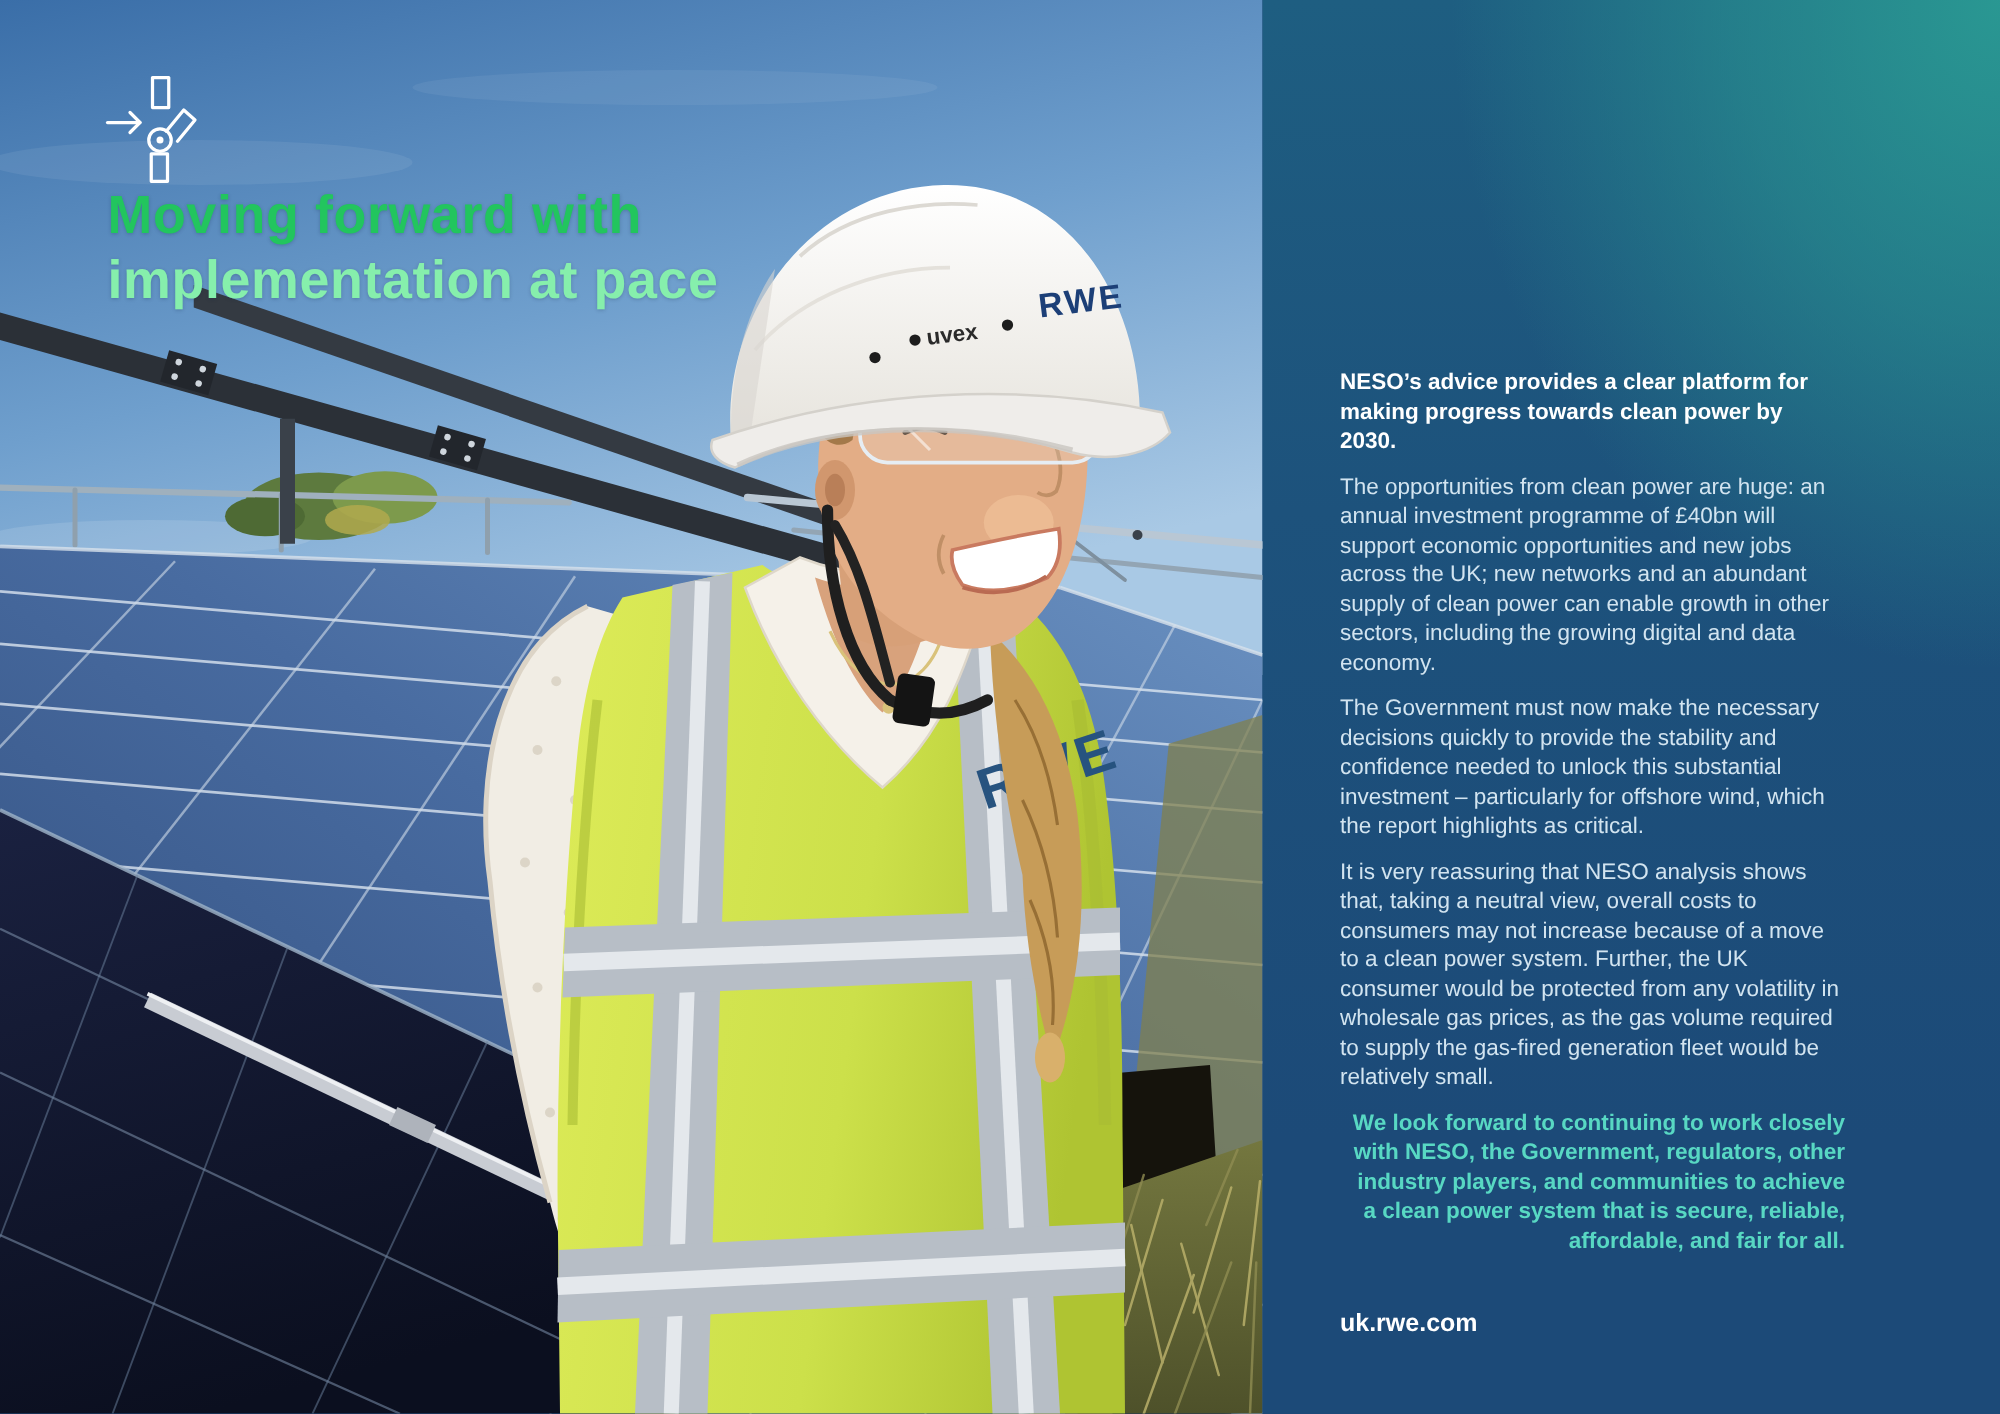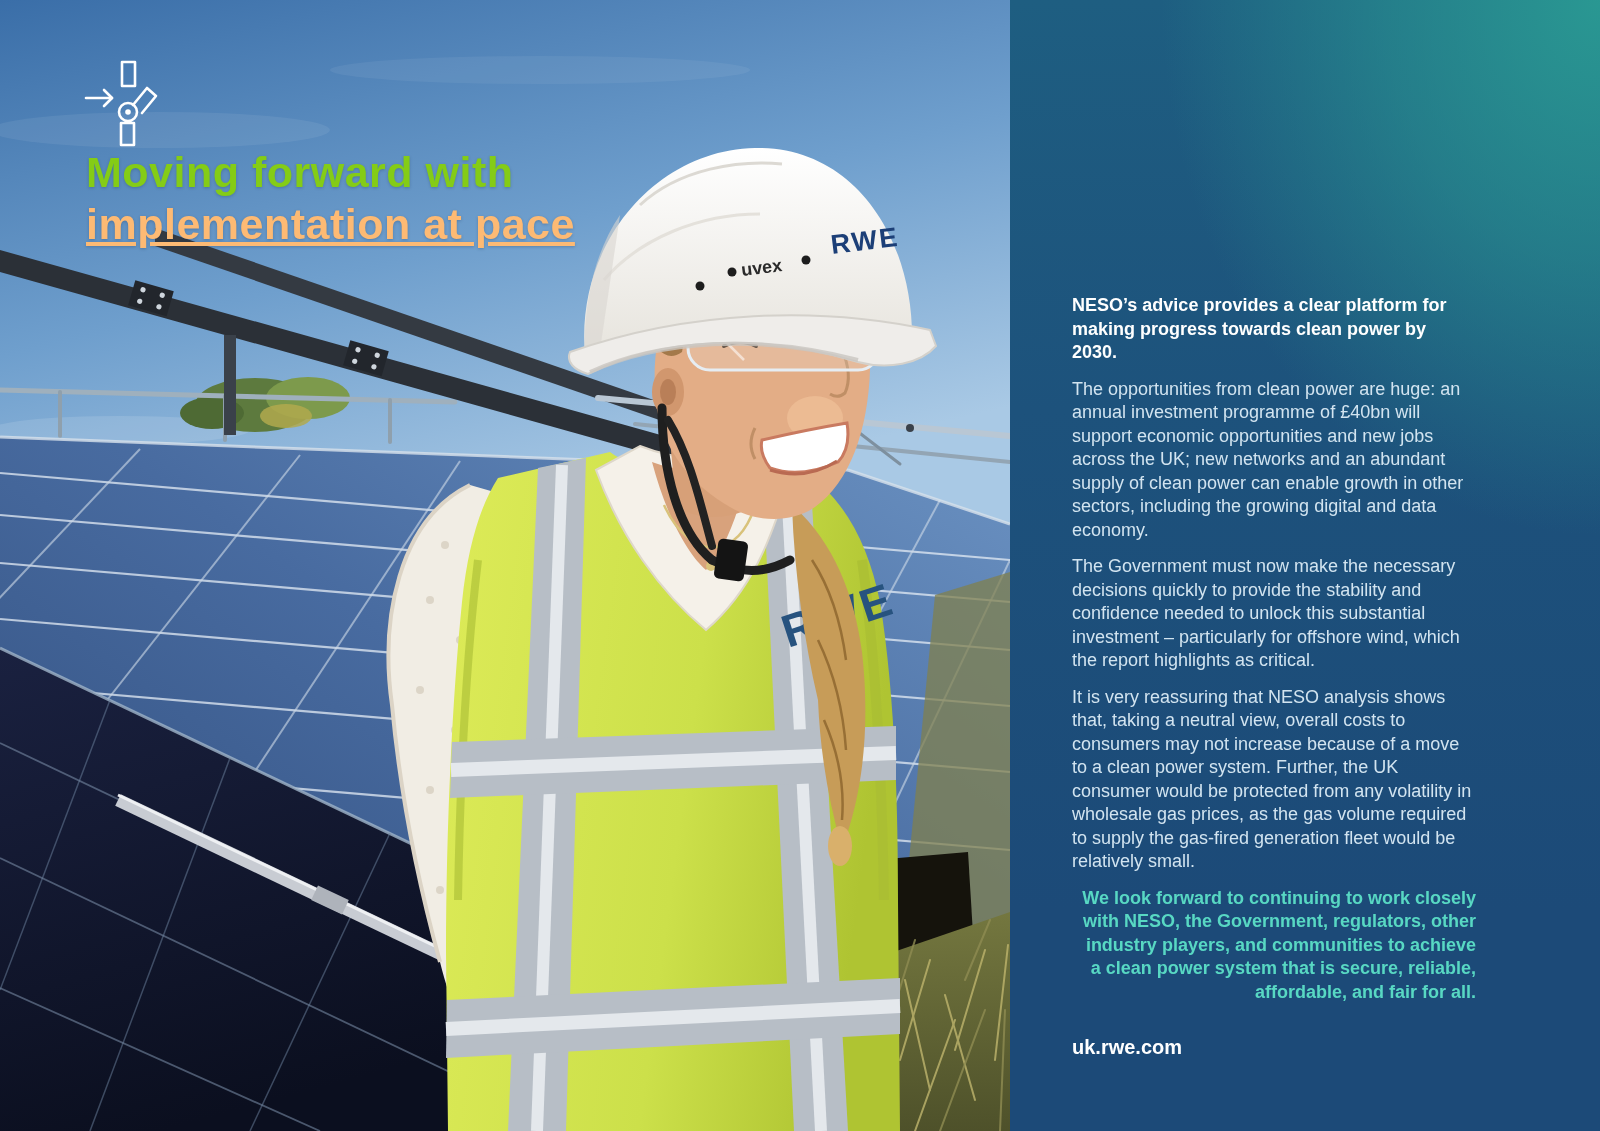--- a/index.html
+++ b/index.html
@@ -7,35 +7,35 @@
     width:1600px;height:1131px;overflow:hidden;display:flex;
     font-family:"Liberation Sans", sans-serif;background:#1c4a78;
   }
   
   .photo-pane{position:relative;width:1010px;height:1131px;flex:0 0 auto;overflow:hidden;}
   .scene{position:absolute;left:0;top:0;width:1010px;height:1131px;display:block;}
   .brand-icon{position:absolute;left:84px;top:56px;width:88px;height:94px;}
   .hero-title{position:absolute;left:86px;top:146px;font-weight:800;
     font-size:43px;line-height:52px;letter-spacing:.5px;
     text-shadow:0 1px 3px rgba(20,40,70,.25);}
-  .hero-title .t1{color:#84cc16;}
-  .hero-title .t2{color:#fdba74;text-decoration:underline;}
+  .hero-title .t1{color:#22c55e;}
+  .hero-title .t2{color:#86efac;}
   
   .info-pane{
     box-sizing:border-box;width:590px;height:910px;flex:0 0 auto;
     padding:294px 124px 0 62px;
     background:
       radial-gradient(120% 95% at 100% 0%, rgba(42,154,147,.96) 0%, rgba(42,154,147,.55) 30%, rgba(42,154,147,0) 62%),
       linear-gradient(180deg,#1E5E81 0%,#1D527C 45%,#1C4A78 100%);
     color:#D2E4F0;font-size:18px;line-height:23.5px;
   }
   .info-pane p{margin:0 0 13px;}
   .info-pane p.intro{color:#FFFFFF;font-weight:bold;}
   .info-pane p.highlight{color:#58D8C3;font-weight:bold;margin-bottom:0;text-align:right;}
-  .website{margin-top:32px;color:#FFFFFF;font-weight:bold;font-size:20px;}
+  .website{margin-top:44px;color:#FFFFFF;font-weight:bold;font-size:20px;}
 </style>
 </head>
 <body>
 
 <div class="photo-pane">
 
   <svg class="scene" viewBox="0 0 1010 1131" preserveAspectRatio="none">
     <defs>
       <linearGradient id="sky" x1="0" y1="0" x2="0.45" y2="1">
         <stop offset="0" stop-color="#3A6EA8"></stop>

